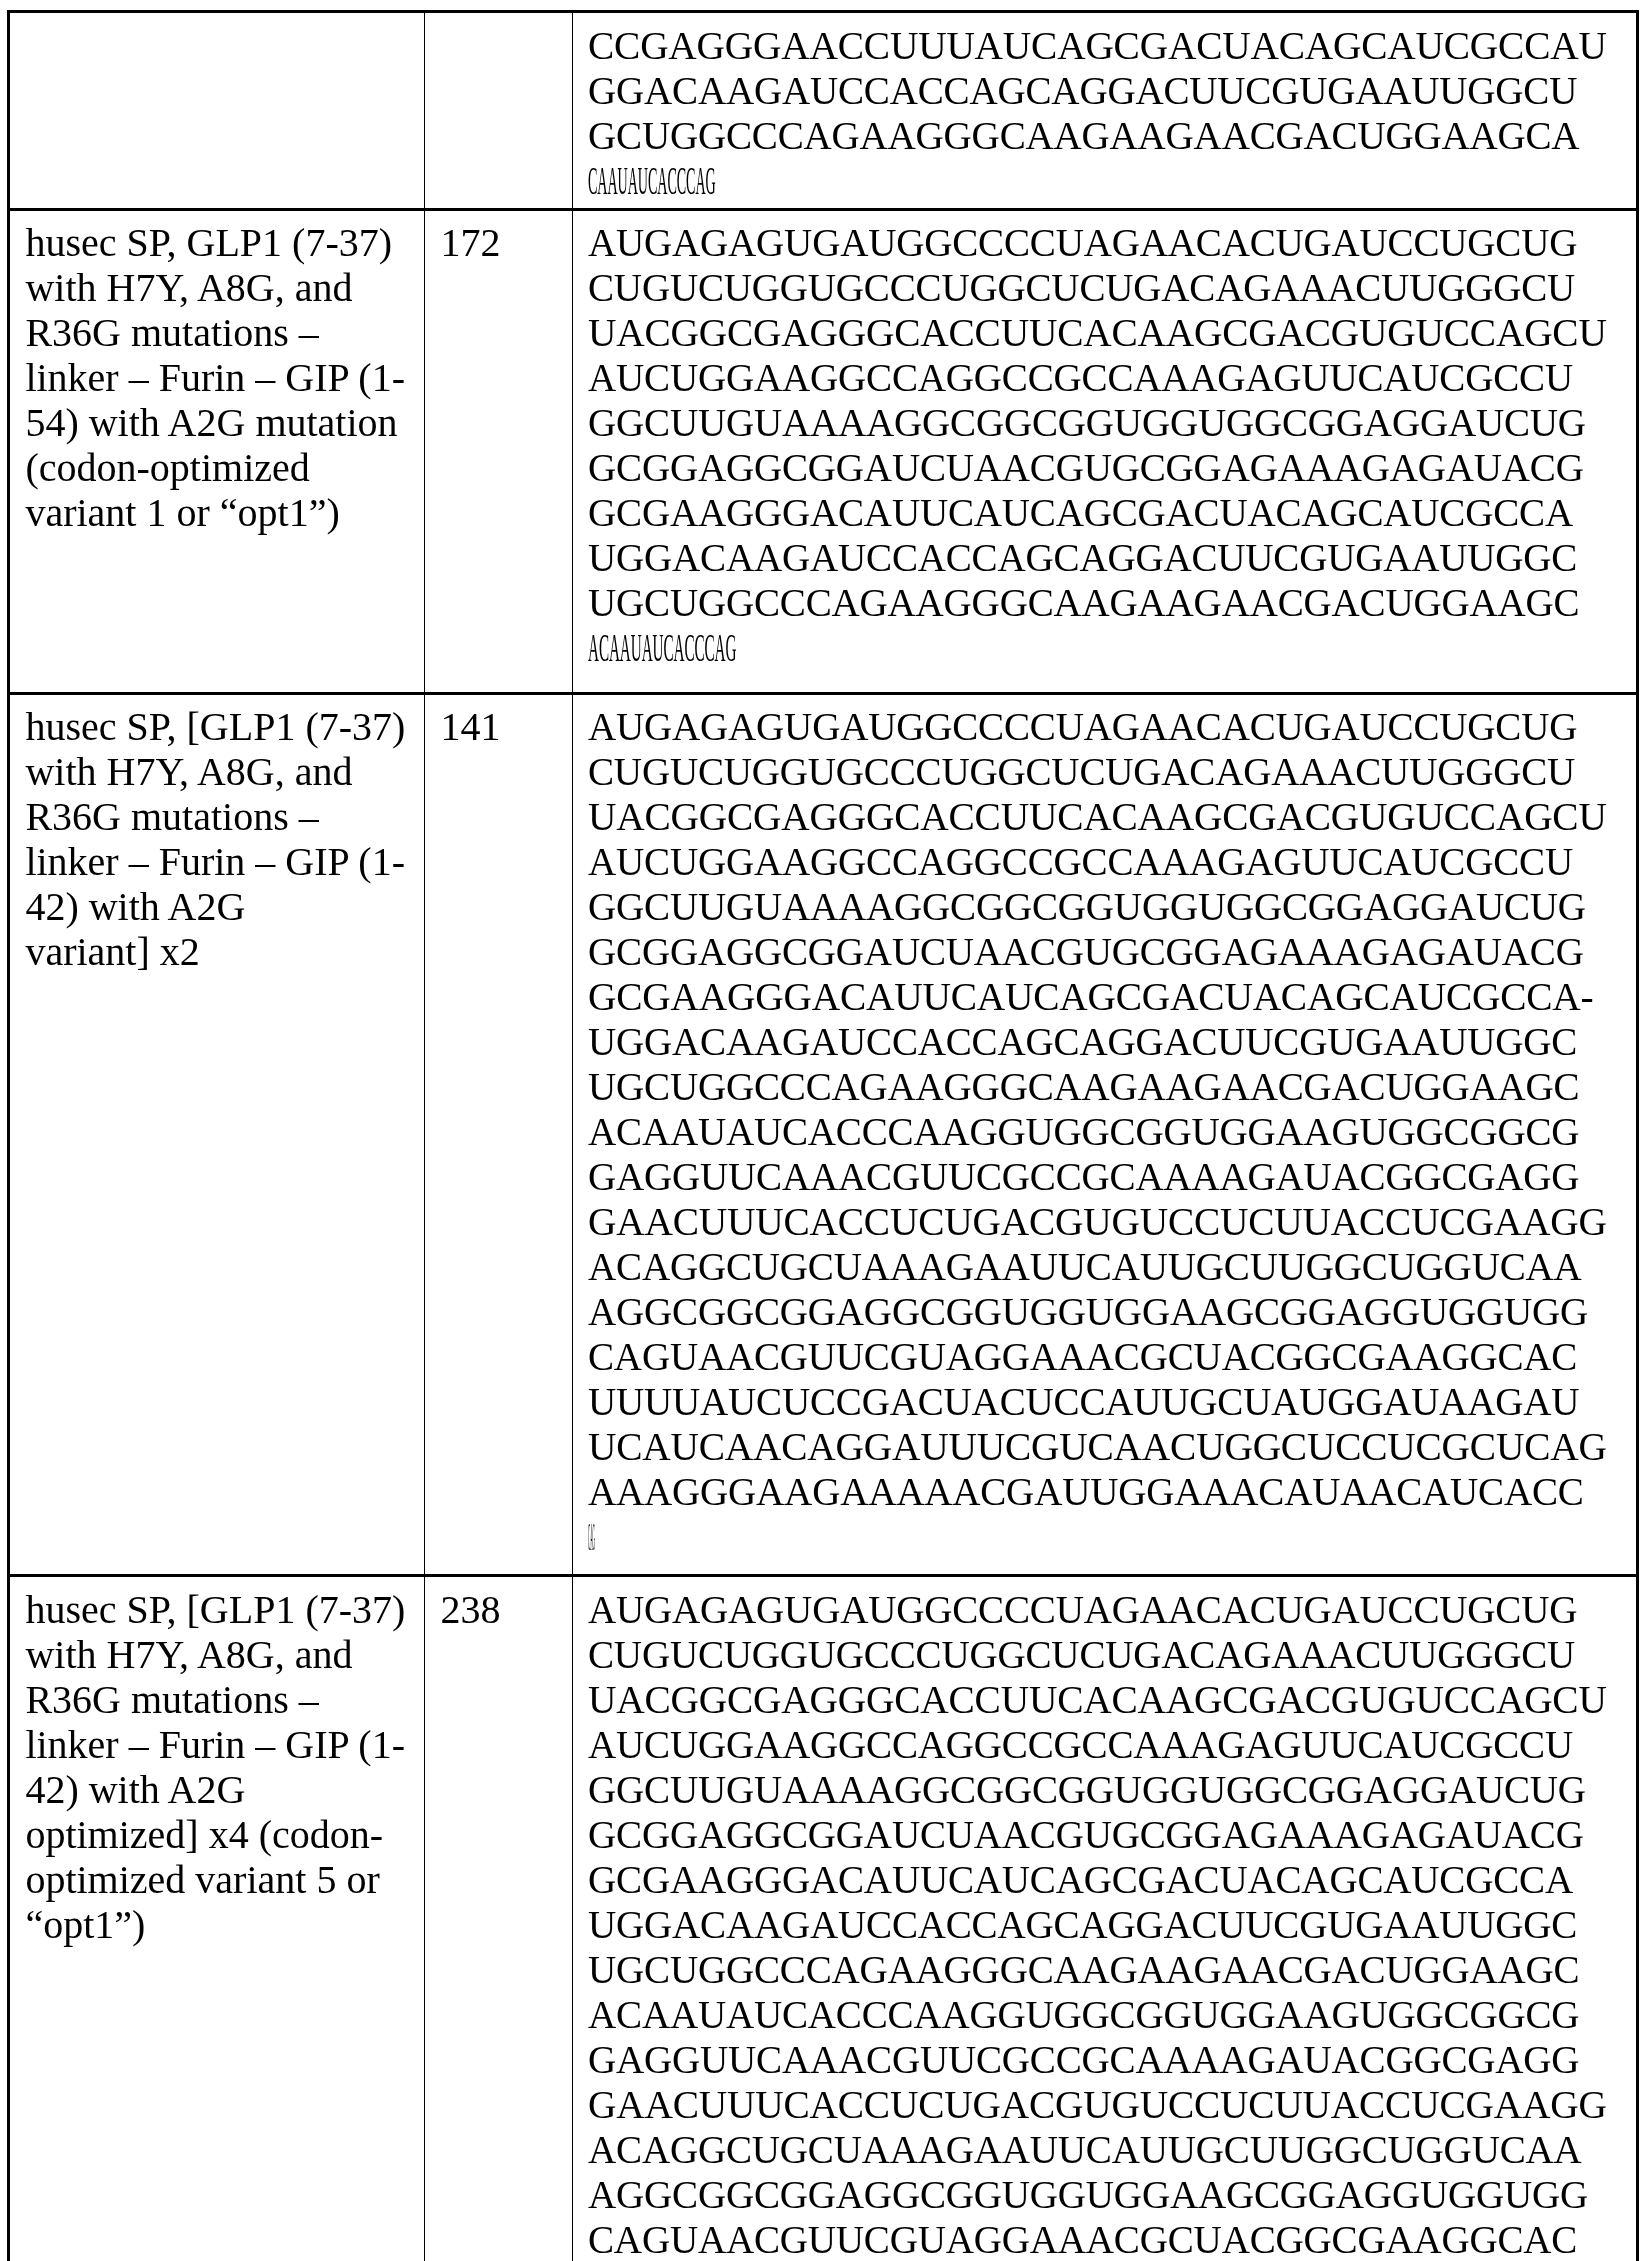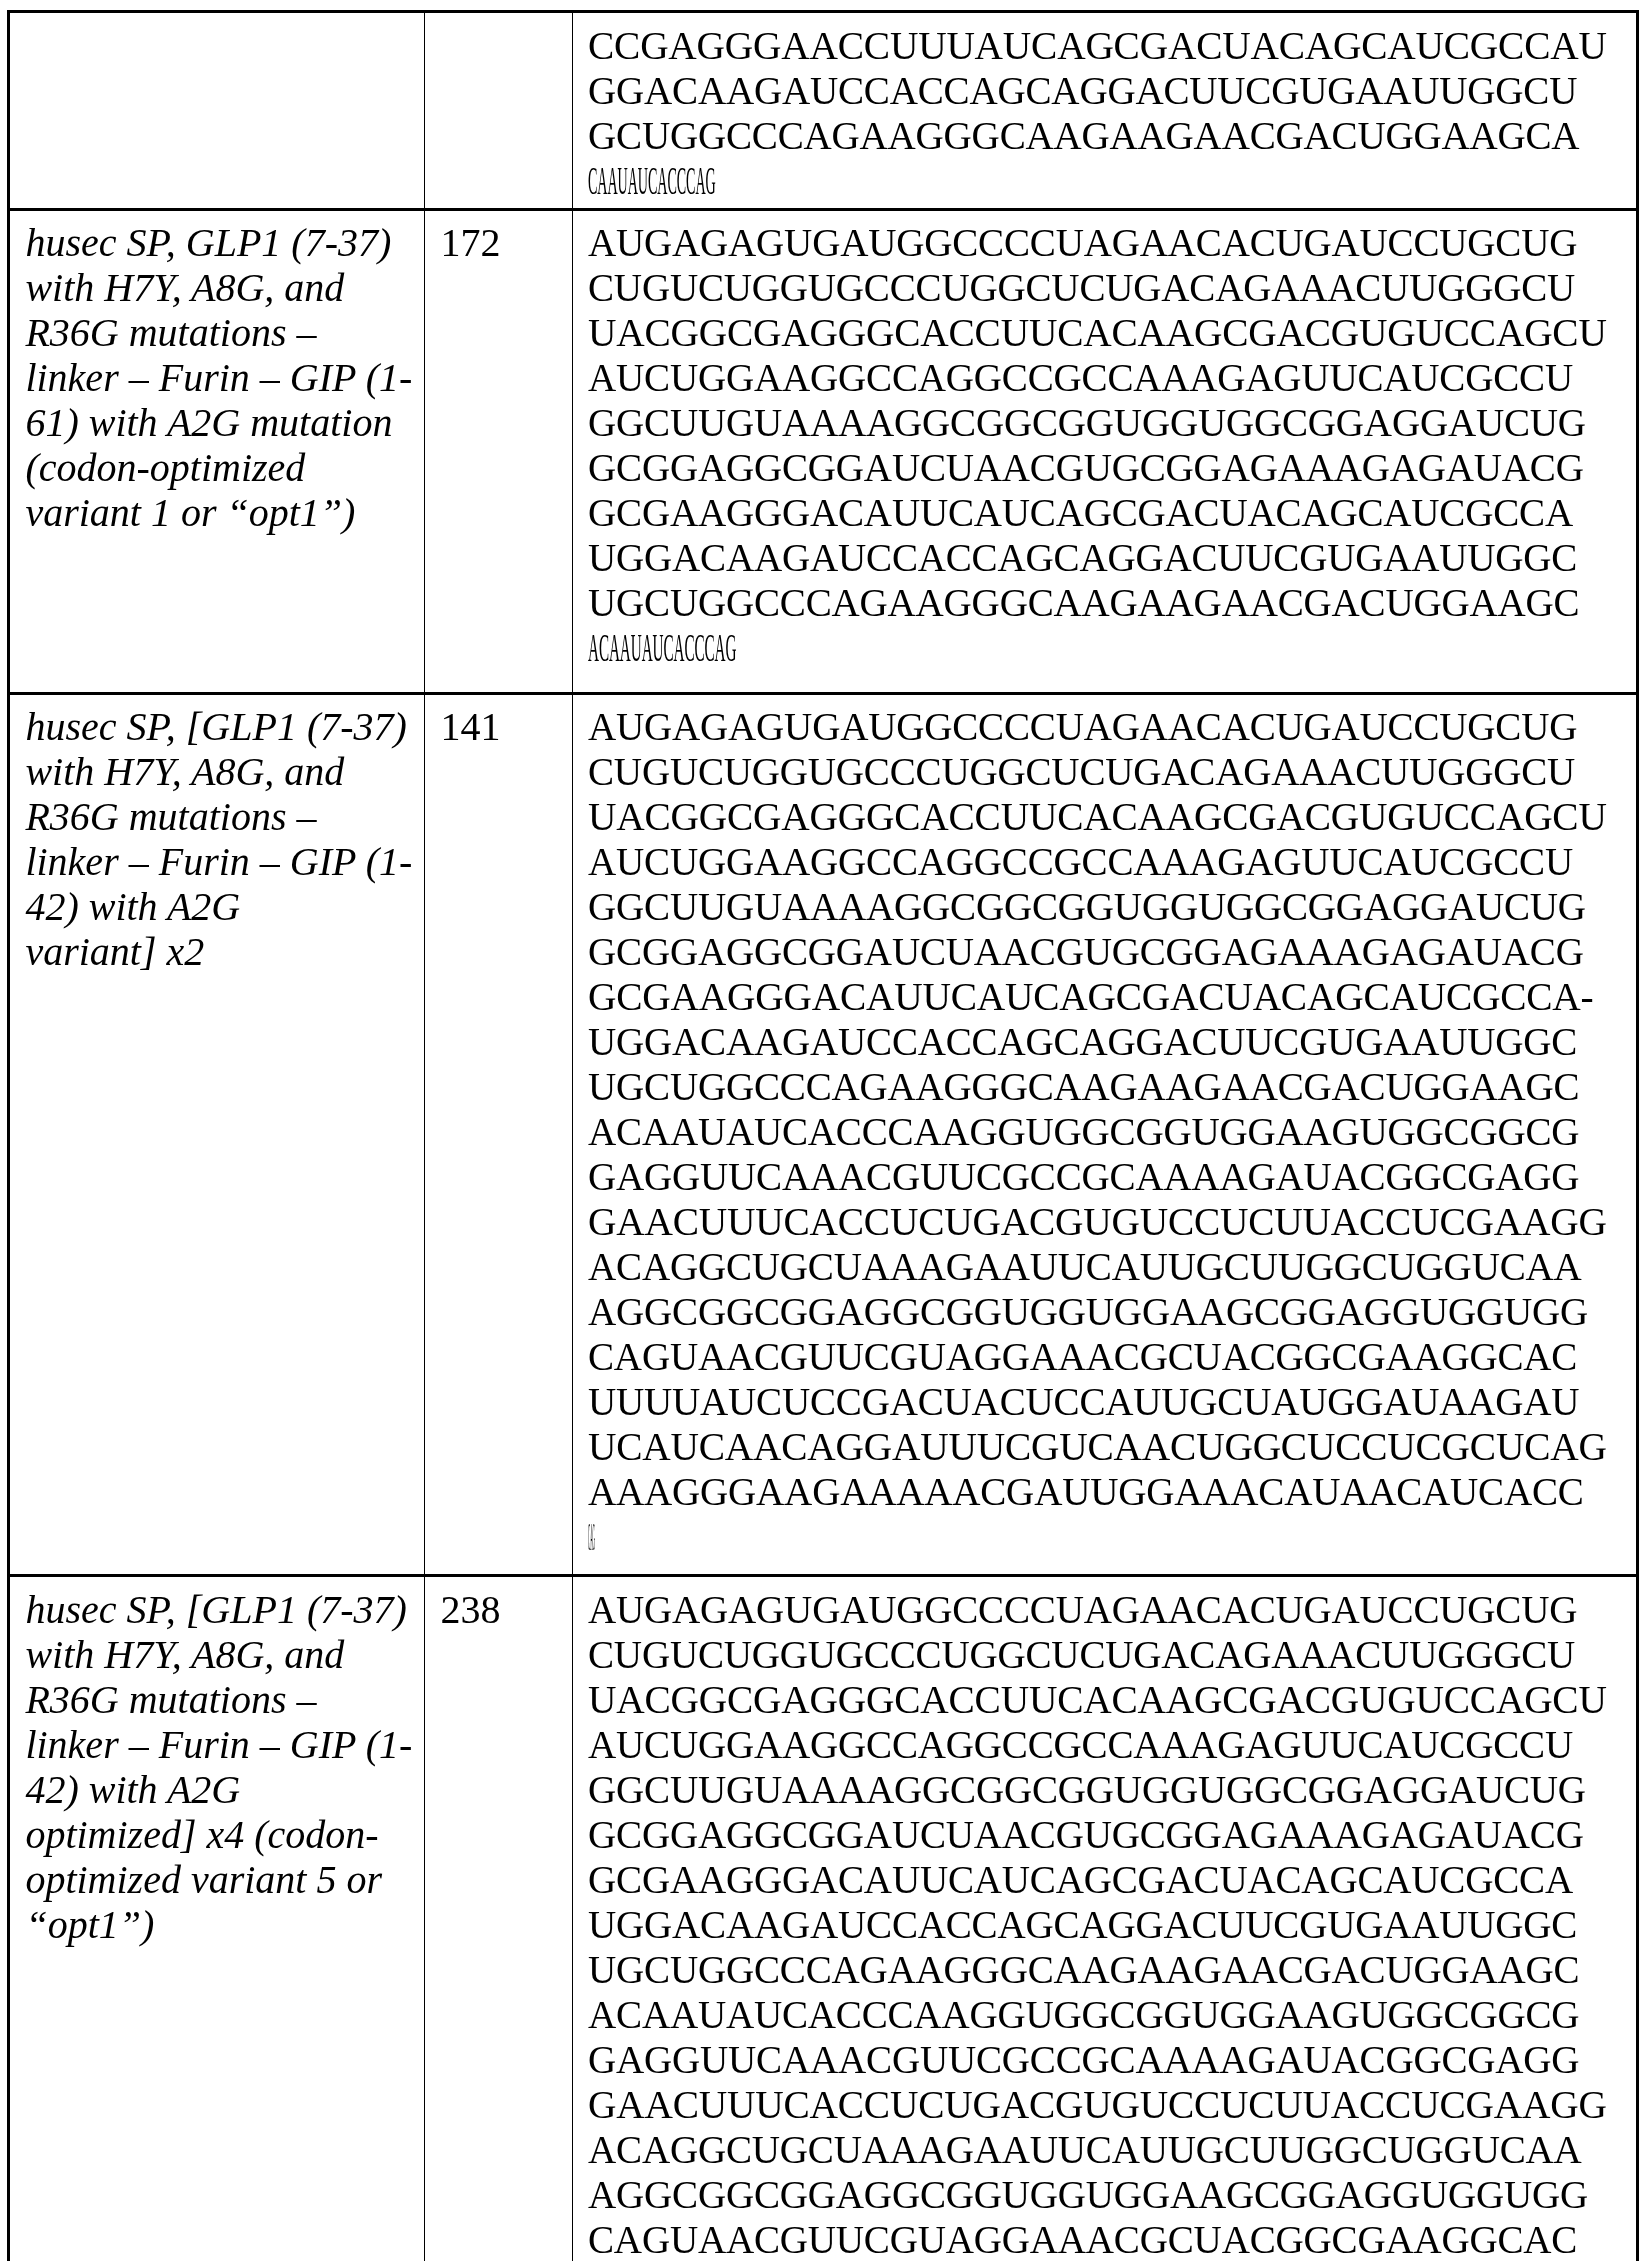--- a/index.html
+++ b/index.html
@@ -50,21 +50,20 @@
     }
     .seq-line {
       display: block;
       white-space: nowrap;
       letter-spacing: -0.2px;
       transform-origin: left center;
     }
     .desc-line {
       display: block;
       white-space: nowrap;
-      font-style: italic;
     }
     .row-0 td { height: 179px; }
     .row-1 td { height: 466px; }
     .row-2 td { height: 865px; }
     .row-3 td { height: 685px; }
   </style>
 </head>
 <body>
 
 <table class="seq-table">
@@ -83,21 +82,21 @@
           <span class="seq-line" style="transform: scaleX(0.976675);">GCUGGCCCAGAAGGGCAAGAAGAACGACUGGAAGCA</span>
           <span class="seq-line" style="transform: scaleX(0.352688);">CAAUAUCACCCAG</span>
         </td>
       </tr>
       <tr class="row-1">
         <td class="desc-cell">
           <span class="desc-line">husec SP, GLP1 (7-37)</span>
           <span class="desc-line">with H7Y, A8G, and</span>
           <span class="desc-line">R36G mutations –</span>
           <span class="desc-line">linker – Furin – GIP (1-</span>
-          <span class="desc-line">61) with A2G mutation</span>
+          <span class="desc-line">54) with A2G mutation</span>
           <span class="desc-line">(codon-optimized</span>
           <span class="desc-line">variant 1 or “opt1”)</span>
         </td>
         <td class="id-cell">172</td>
         <td class="seq-cell">
           <span class="seq-line" style="transform: scaleX(0.976675);">AUGAGAGUGAUGGCCCCUAGAACACUGAUCCUGCUG</span>
           <span class="seq-line" style="transform: scaleX(0.976675);">CUGUCUGGUGCCCUGGCUCUGACAGAAACUUGGGCU</span>
           <span class="seq-line" style="transform: scaleX(0.984285);">UACGGCGAGGGCACCUUCACAAGCGACGUGUCCAGCU</span>
           <span class="seq-line" style="transform: scaleX(0.976675);">AUCUGGAAGGCCAGGCCGCCAAAGAGUUCAUCGCCU</span>
           <span class="seq-line" style="transform: scaleX(0.976675);">GGCUUGUAAAAGGCGGCGGUGGUGGCGGAGGAUCUG</span>

